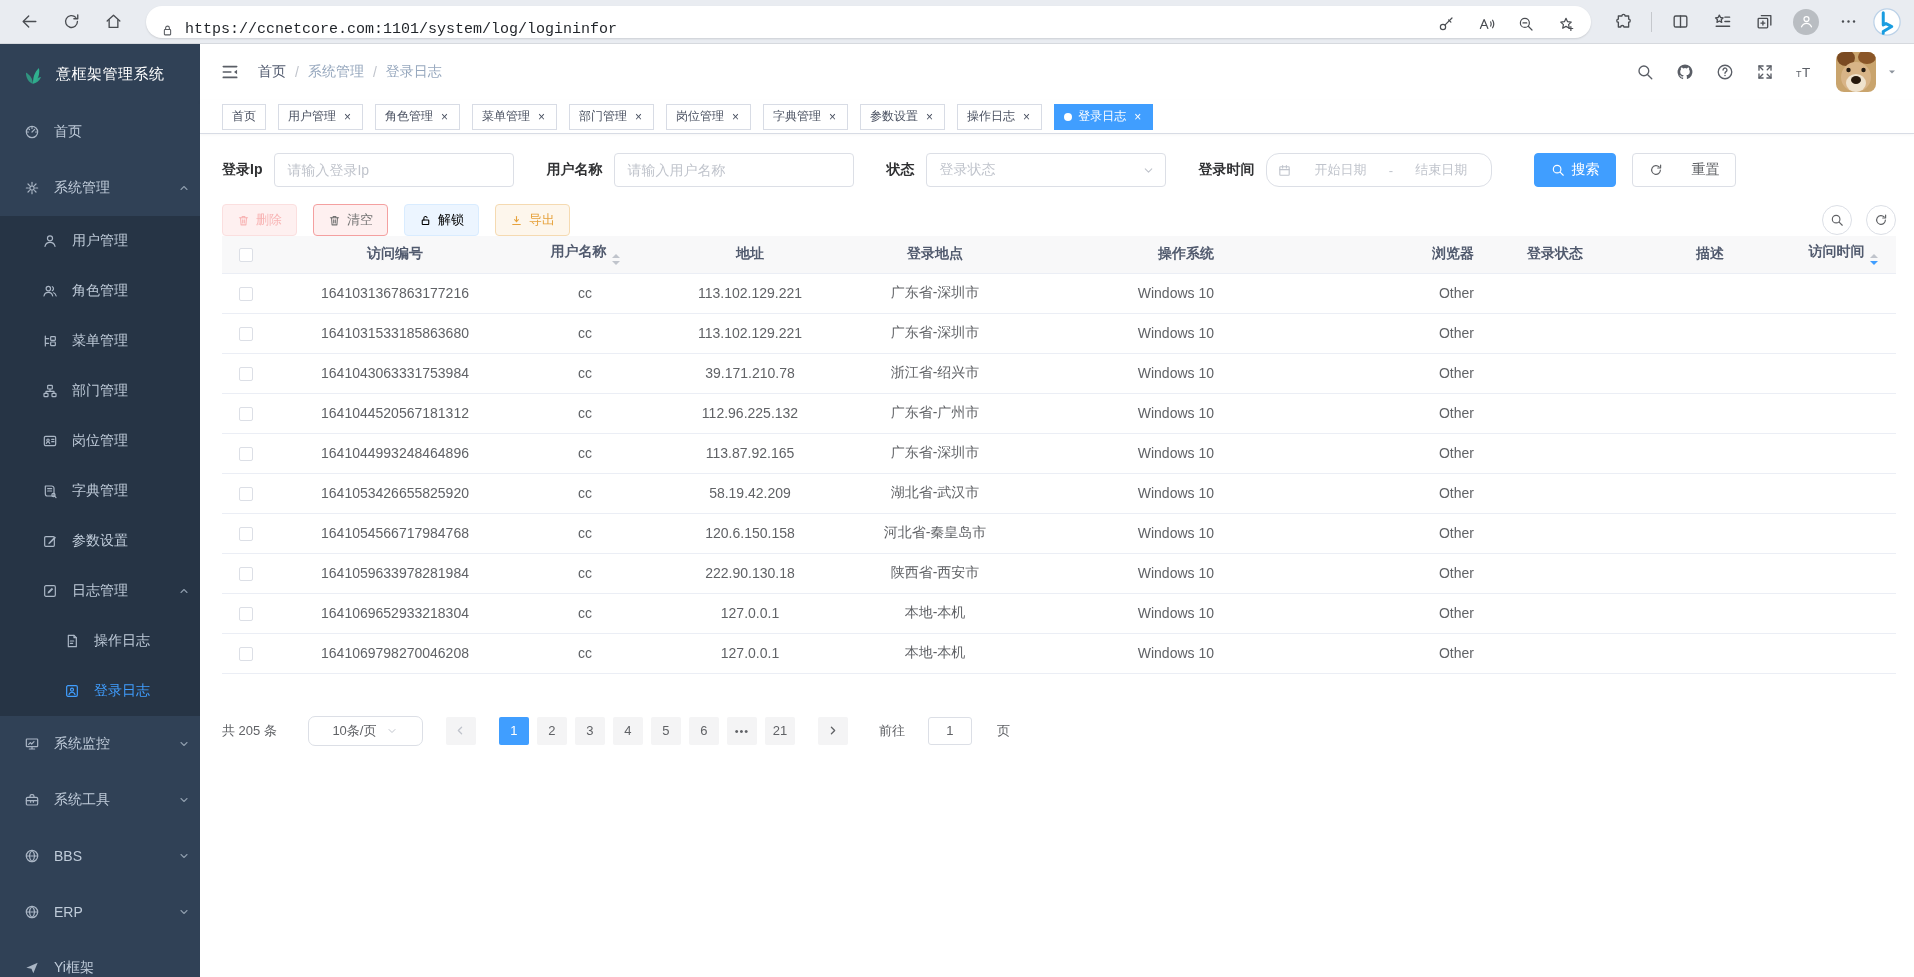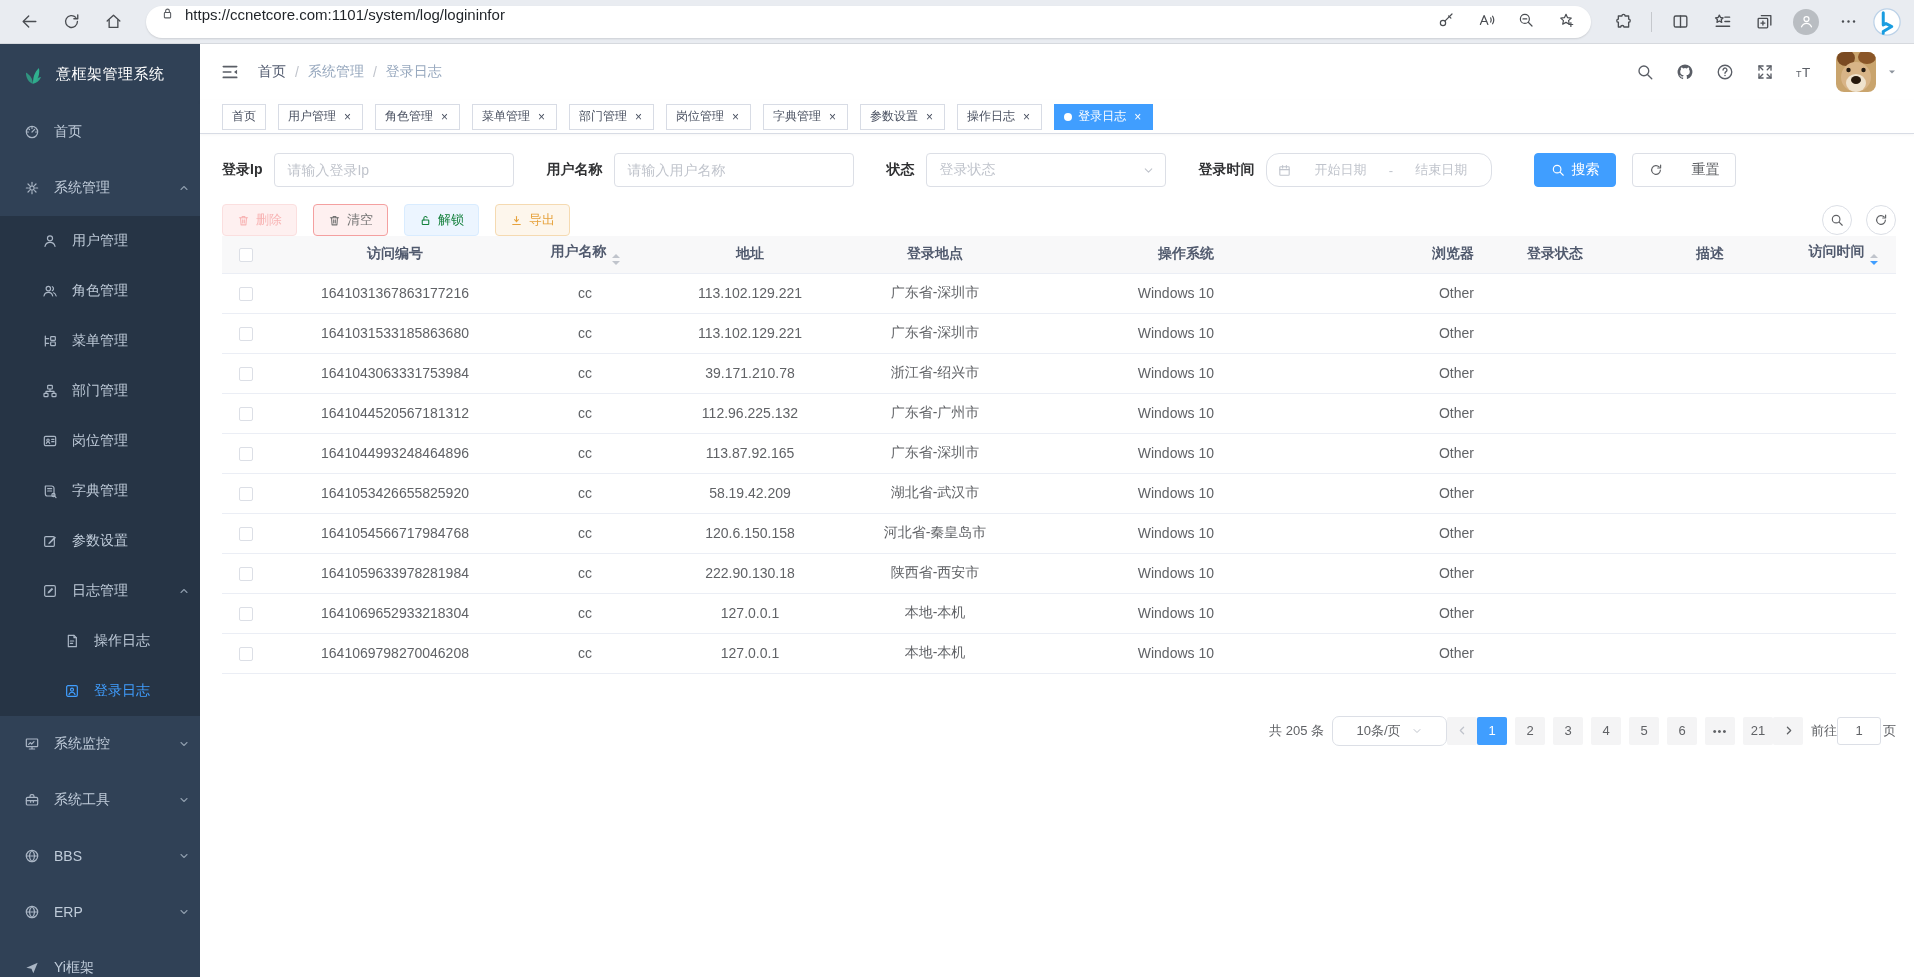--- a/index.html
+++ b/index.html
@@ -7,21 +7,21 @@
     font-family:"Liberation Sans","DejaVu Sans",sans-serif; }
   .ic { display:block; }
 
   
   .browser-bar { height:44px; background:#e9ecf1; border-bottom:1px solid #d6d9de;
     display:flex; align-items:center; padding:0 10px; gap:4px; }
   .bicon { width:38px; height:34px; border:none; background:transparent; color:#4a4d52;
     display:flex; align-items:center; justify-content:center; border-radius:6px; cursor:pointer; }
   .bicon .ic { width:19px; height:19px; stroke-width:1.7; }
   .url-pill { flex:1; height:32px; background:#fff; border-radius:16px; margin:0 8px 0 10px;
-    display:flex; align-items:flex-start; padding:0 10px 0 14px; box-shadow:0 1px 2px rgba(0,0,0,.12); min-width:0; }
+    display:flex; align-items:flex-end; padding:0 10px 0 14px; box-shadow:0 1px 2px rgba(0,0,0,.12); min-width:0;font-family:Liberation Mono, monospace; }
   .url-pill .picon { color:#5a5d62; margin-right:10px; }
   .url-pill .picon .ic { width:15px; height:15px; stroke-width:1.7; }
   .url-text { font-size:15px; color:#1f2328; flex:1; white-space:nowrap; overflow:hidden; }
   .pill-right { display:flex; align-items:center; gap:10px; color:#4a4d52; }
   .pill-right .pbtn { width:30px; height:28px; display:flex; align-items:center; justify-content:center;
     background:transparent; border:none; color:#4a4d52; cursor:pointer; }
   .pill-right .ic { width:18px; height:18px; stroke-width:1.6; }
   .chrome-right { display:flex; align-items:center; gap:6px; padding:0 2px; }
   .chrome-right .bicon { width:36px; }
   .vdiv { width:1px; height:20px; background:#c5c8cd; margin:0 4px; }
@@ -103,21 +103,21 @@
   .search-btn { margin-left:10px; }
   .reset-btn { margin-left:16px;gap:28px; }
 
   
   .toolbar-row { display:flex; align-items:center; margin-top:17px; }
   .tbtn { height:32px; border-radius:4px; display:inline-flex; align-items:center; gap:6px;
     font-size:13px; padding:0 14px; cursor:pointer; margin-right:16px; font-family:inherit; }
   .tbtn .ic { width:13px; height:13px; stroke-width:2; }
   .tbtn-danger-disabled { background:#fef0f0; border:1px solid #fbdfdf; color:#f8b4b4; }
   .tbtn-danger { background:#fef0f0; border:1px solid #f4a0a0; color:#737373; }
-  .tbtn-primary-disabled { background:#ecf5ff; border:1px solid #d9ecff; color:#15803d; }
+  .tbtn-primary-disabled { background:#ecf5ff; border:1px solid #d9ecff; color:#000000; }
   .tbtn-warning { background:#fdf6ec; border:1px solid #f5dab1; color:#e6a23c; }
   .tool-right { margin-left:auto; display:flex; align-items:center; gap:14px; }
   .circ { width:30px; height:30px; border-radius:50%; border:1px solid #dcdfe6; background:#fff;
     color:#606266; display:flex; align-items:center; justify-content:center; cursor:pointer; }
   .circ .ic { width:14px; height:14px; stroke-width:2; }
 
   
   table { width:100%; border-collapse:collapse; table-layout:fixed; margin-top:0; }
   thead th { height:37px; background:#f8f8f9; color:#515a6e; font-size:14px; font-weight:700;
     border-bottom:1px solid #ebeef5; padding:0 6px; white-space:nowrap; }
@@ -126,21 +126,21 @@
   .al { text-align:right; } .ac { text-align:center; }
   .cbx { width:14px; height:14px; border:1px solid #dcdfe6; border-radius:2px; background:#fff;
     display:inline-block; vertical-align:middle; cursor:pointer; }
   .sort { display:inline-flex; flex-direction:column; margin-left:5px; vertical-align:-2px; }
   .sort i { width:0; height:0; border:4px solid transparent; display:block; }
   .sort .up { border-bottom-color:#c0c4cc; border-top-width:0; margin-bottom:3px; }
   .sort .down { border-top-color:#c0c4cc; border-bottom-width:0; }
   .sort.desc .down { border-top-color:#409eff; }
 
   
-  .pager-row { display:flex; align-items:center; justify-content:flex-end; gap:0;
+  .pager-row { display:flex; align-items:center; justify-content:flex-start; gap:23px;
     margin-top:42px; font-size:13px; color:#606266; }
   .pg-total { margin-right:8px; }
   .pg-size { width:115px; height:30px; border:1px solid #dcdfe6; border-radius:7px; display:flex;
     align-items:center; justify-content:center; gap:10px; cursor:pointer; background:#fff; }
   .pg-size .ic { width:12px; height:12px; color:#c0c4cc; stroke-width:2; }
   .pg-btn { min-width:30px; height:28px; padding:0 4px; background:#f4f4f5; border:none; border-radius:2px;
     display:flex; align-items:center; justify-content:center; font-size:13px; color:#606266;
     cursor:pointer; font-family:inherit; }
   .pg-btn .ic { width:13px; height:13px; stroke-width:2.4; }
   .pg-btn.active { background:#409eff; color:#fff; }

